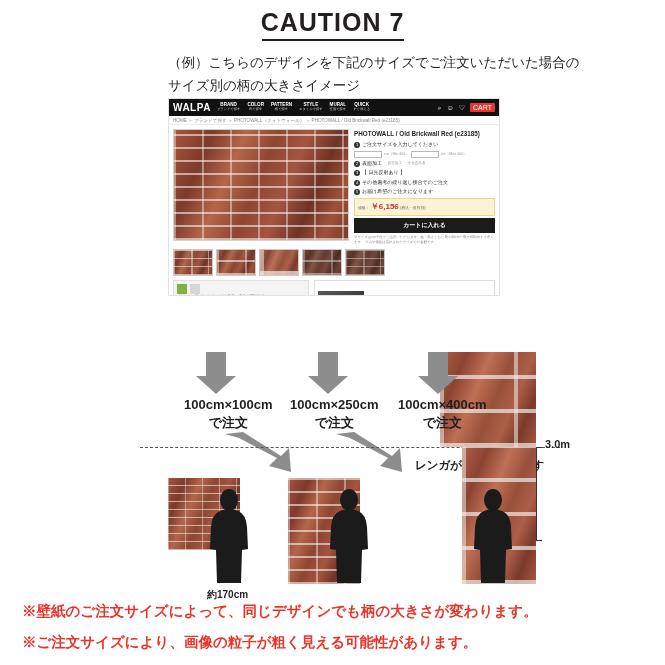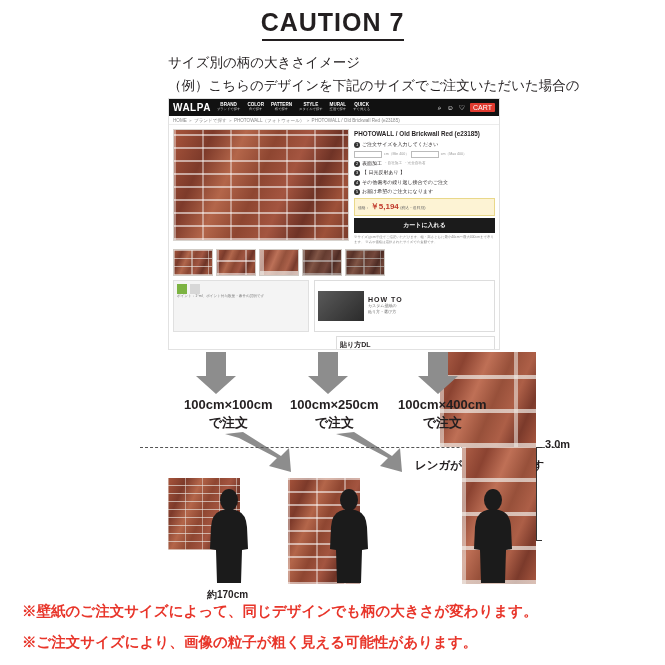--- a/index.html
+++ b/index.html
@@ -34,21 +34,21 @@
     top: 52px; left: 168px;
     font-size: 13.5px;
     line-height: 1.7;
     color: #231f20;
   }
 
   
   .shot {
     position: absolute;
     top: 98px; left: 168px;
-    width: 332px; height: 252px;
+    width: 332px; height: 198px;
     background: #ffffff;
     border: 1px solid #e2e2e2;
     overflow: hidden;
   }
   .shot-top {
     display: flex; align-items: center;
     height: 17px;
     background: #111;
     color: #fff;
     padding: 0 4px;
@@ -229,22 +229,22 @@
 </style>
 </head>
 <body>
 
 <div class="page">
 
   <div class="title">CAUTION 7</div>
   <div class="title-rule"></div>
 
   <div class="lead">
+    <div>（例）こちらのデザインを下記のサイズでご注文いただいた場合の</div>
     <div>サイズ別の柄の大きさイメージ</div>
-    <div>（例）こちらのデザインを下記のサイズでご注文いただいた場合の</div>
   </div>
 
   <div class="shot">
 
     <div class="shot-top">
       <div class="brandlogo">WALPA</div>
       <div class="navs">
         <div class="nav">
           <div class="t">BRAND</div>
           <div class="s">ブランドで探す</div>
@@ -313,21 +313,21 @@
           <span class="num">4</span>
           <span>その他備考の繰り返し接合でのご注文</span>
         </div>
         <div class="row">
           <span class="num">5</span>
           <span>お届け希望のご注文になります</span>
         </div>
 
         <div class="price-box">
           <span class="price-sub">価格：</span>
-          <span class="price-main">￥5,194</span>
+          <span class="price-main">￥6,156</span>
           <span class="price-sub">(税込・送料別)</span>
         </div>
 
         <div class="cart-cta">カートに入れる</div>
         <div class="smallnote">※サイズはcm単位でご指定いただけます。幅・高さともに最小40cm〜最大400cmまで承ります。
 ※表示価格は選択されたサイズでの金額です。</div>
       </div>
     </div>
 
     <div class="thumbs">

